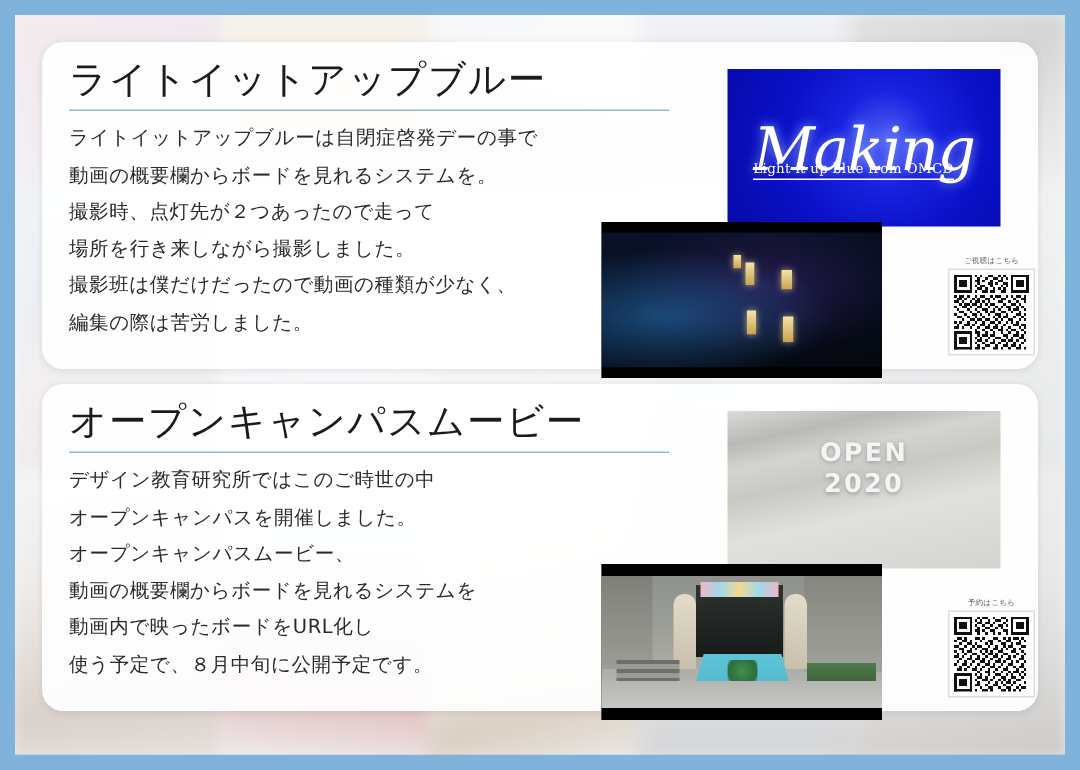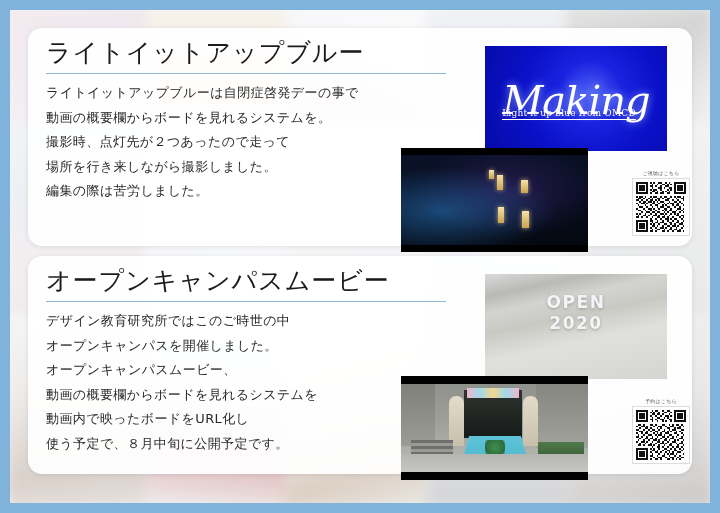--- a/index.html
+++ b/index.html
@@ -324,20 +324,21 @@
   <div class="card" id="card-1">
 
     <div class="card-title">ライトイットアップブルー</div>
     <div class="title-rule"></div>
 
     <div class="card-body">
       <span class="ln">ライトイットアップブルーは自閉症啓発デーの事で</span>
       <span class="ln">動画の概要欄からボードを見れるシステムを。</span>
       <span class="ln">撮影時、点灯先が２つあったので走って</span>
       <span class="ln">場所を行き来しながら撮影しました。</span>
+      <span class="ln">撮影班は僕だけだったので動画の種類が少なく、</span>
       <span class="ln">編集の際は苦労しました。</span>
     </div>
 
     <div class="thumb-back" id="thumb-making">
       <div class="mk-word">Making</div>
       <div class="mk-sub">Light it up blue from OMCD</div>
     </div>
 
     <div class="thumb-front" id="thumb-night">
       <div class="lb top"></div>

